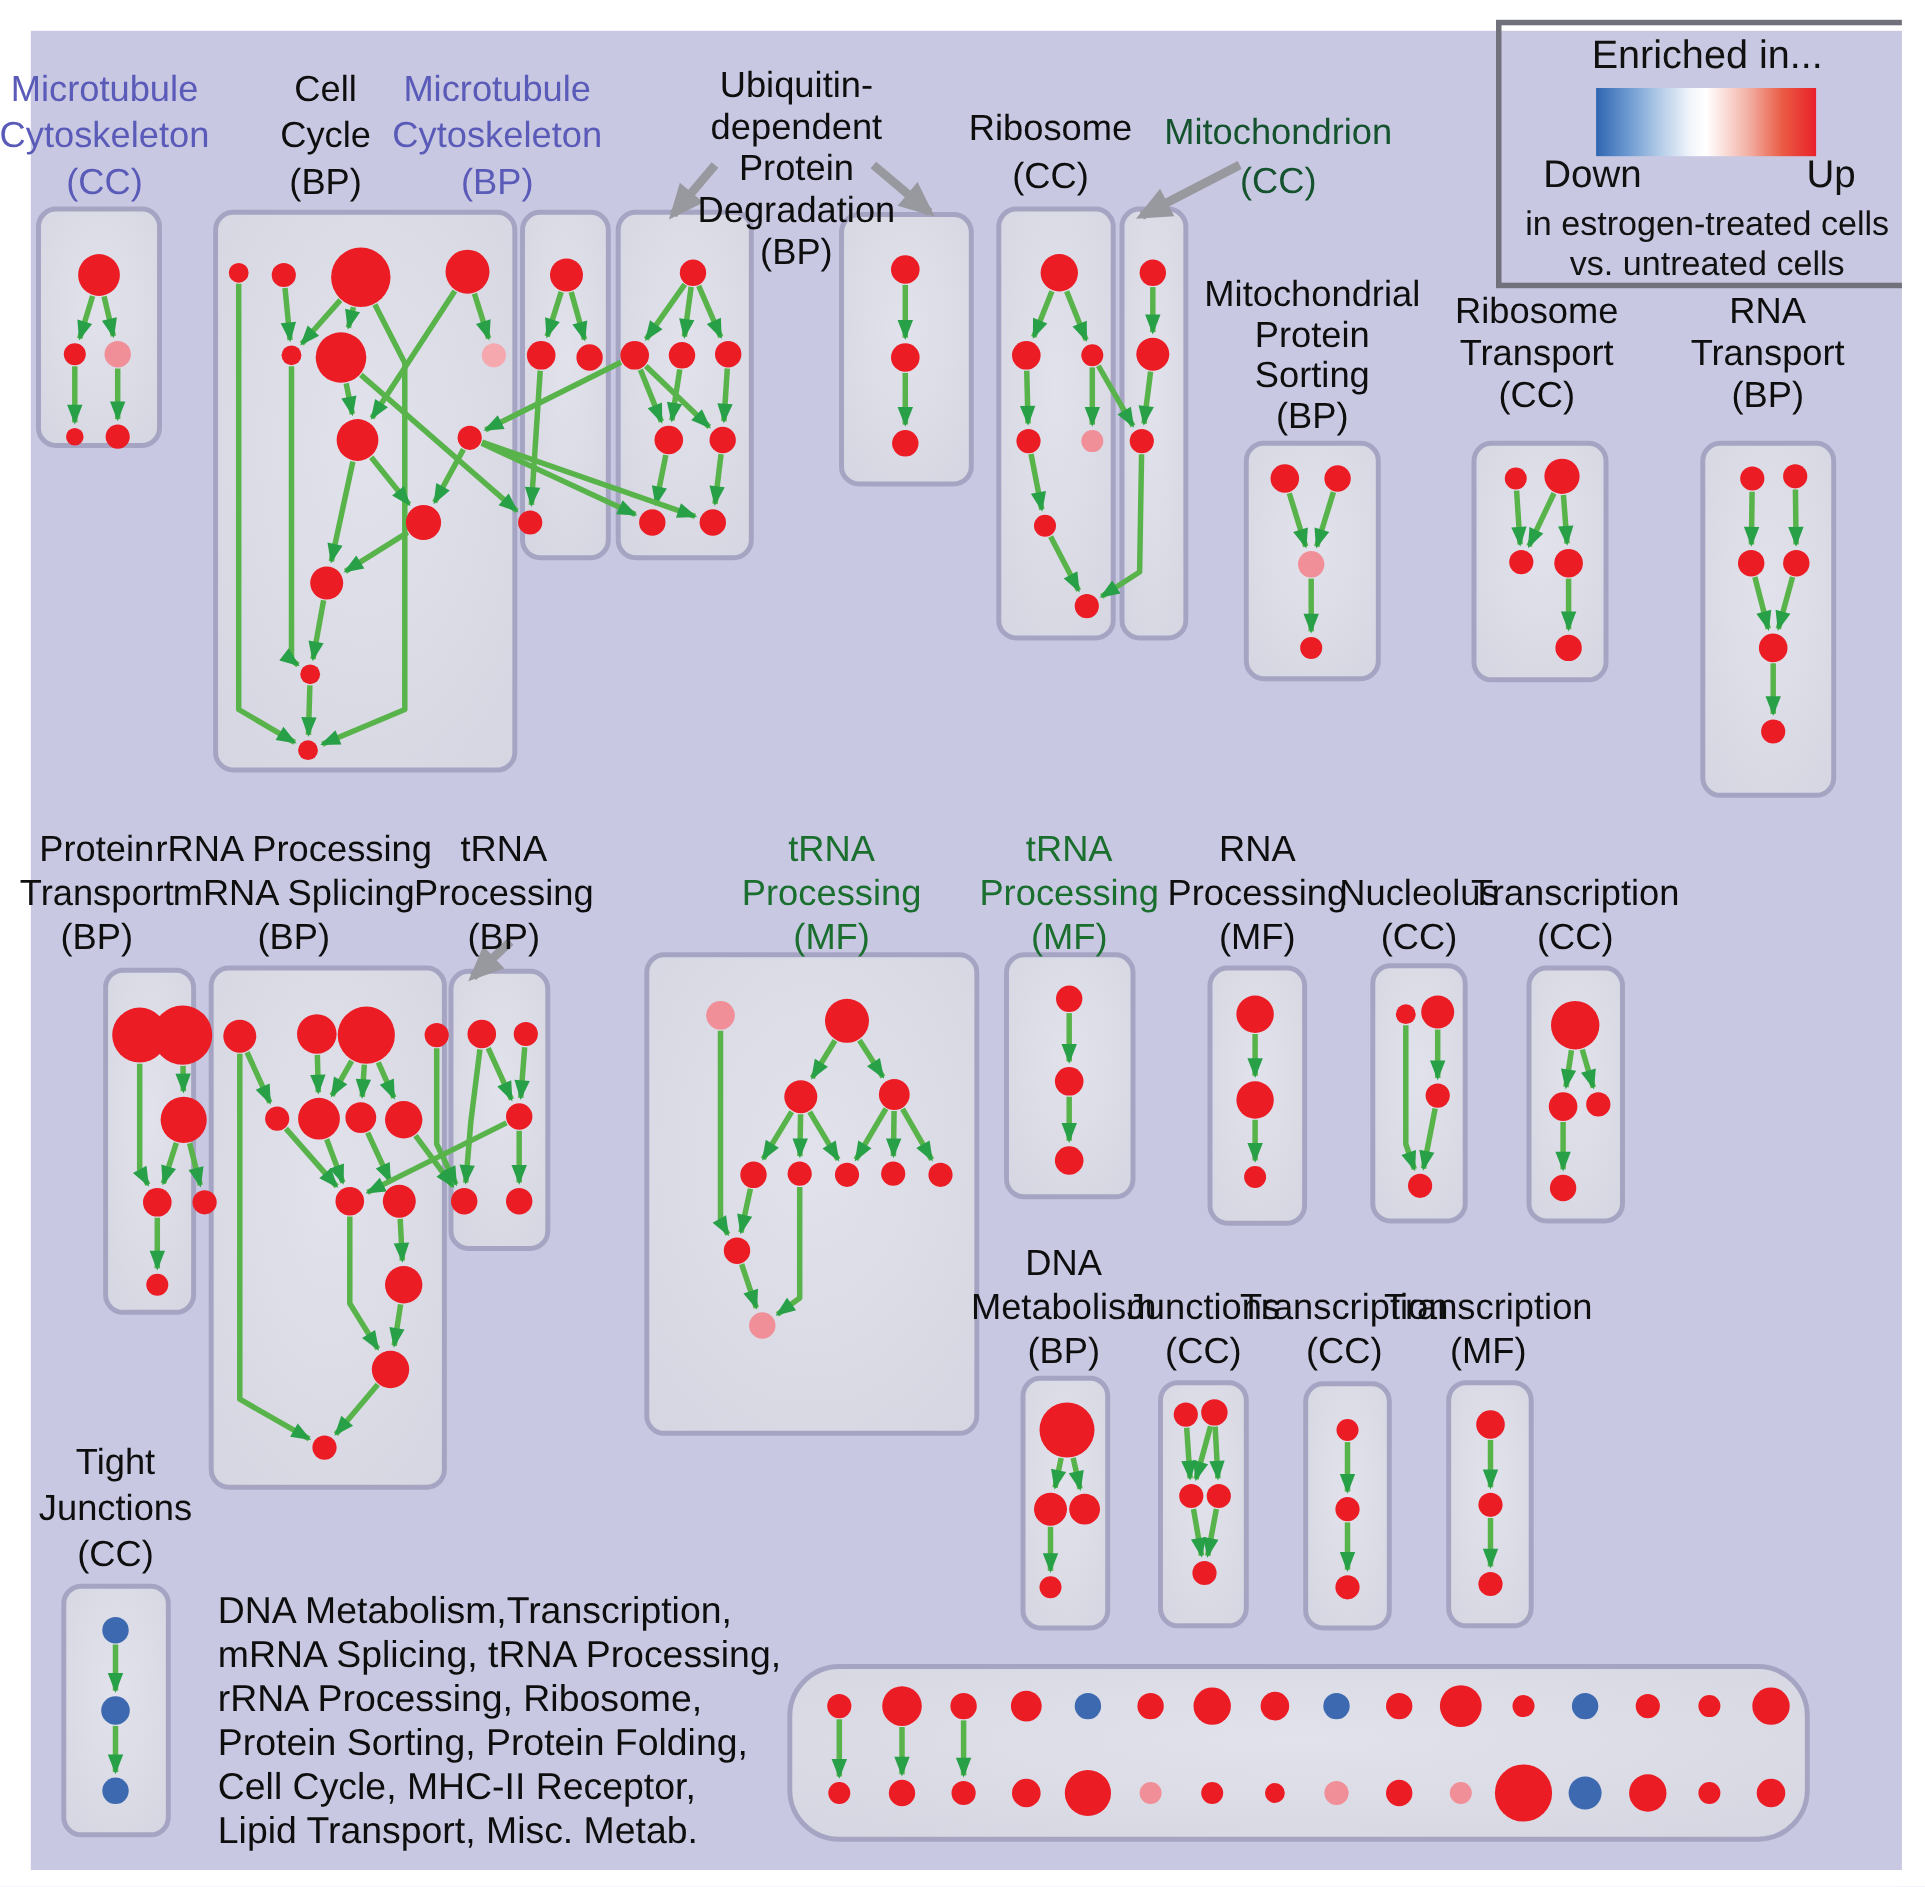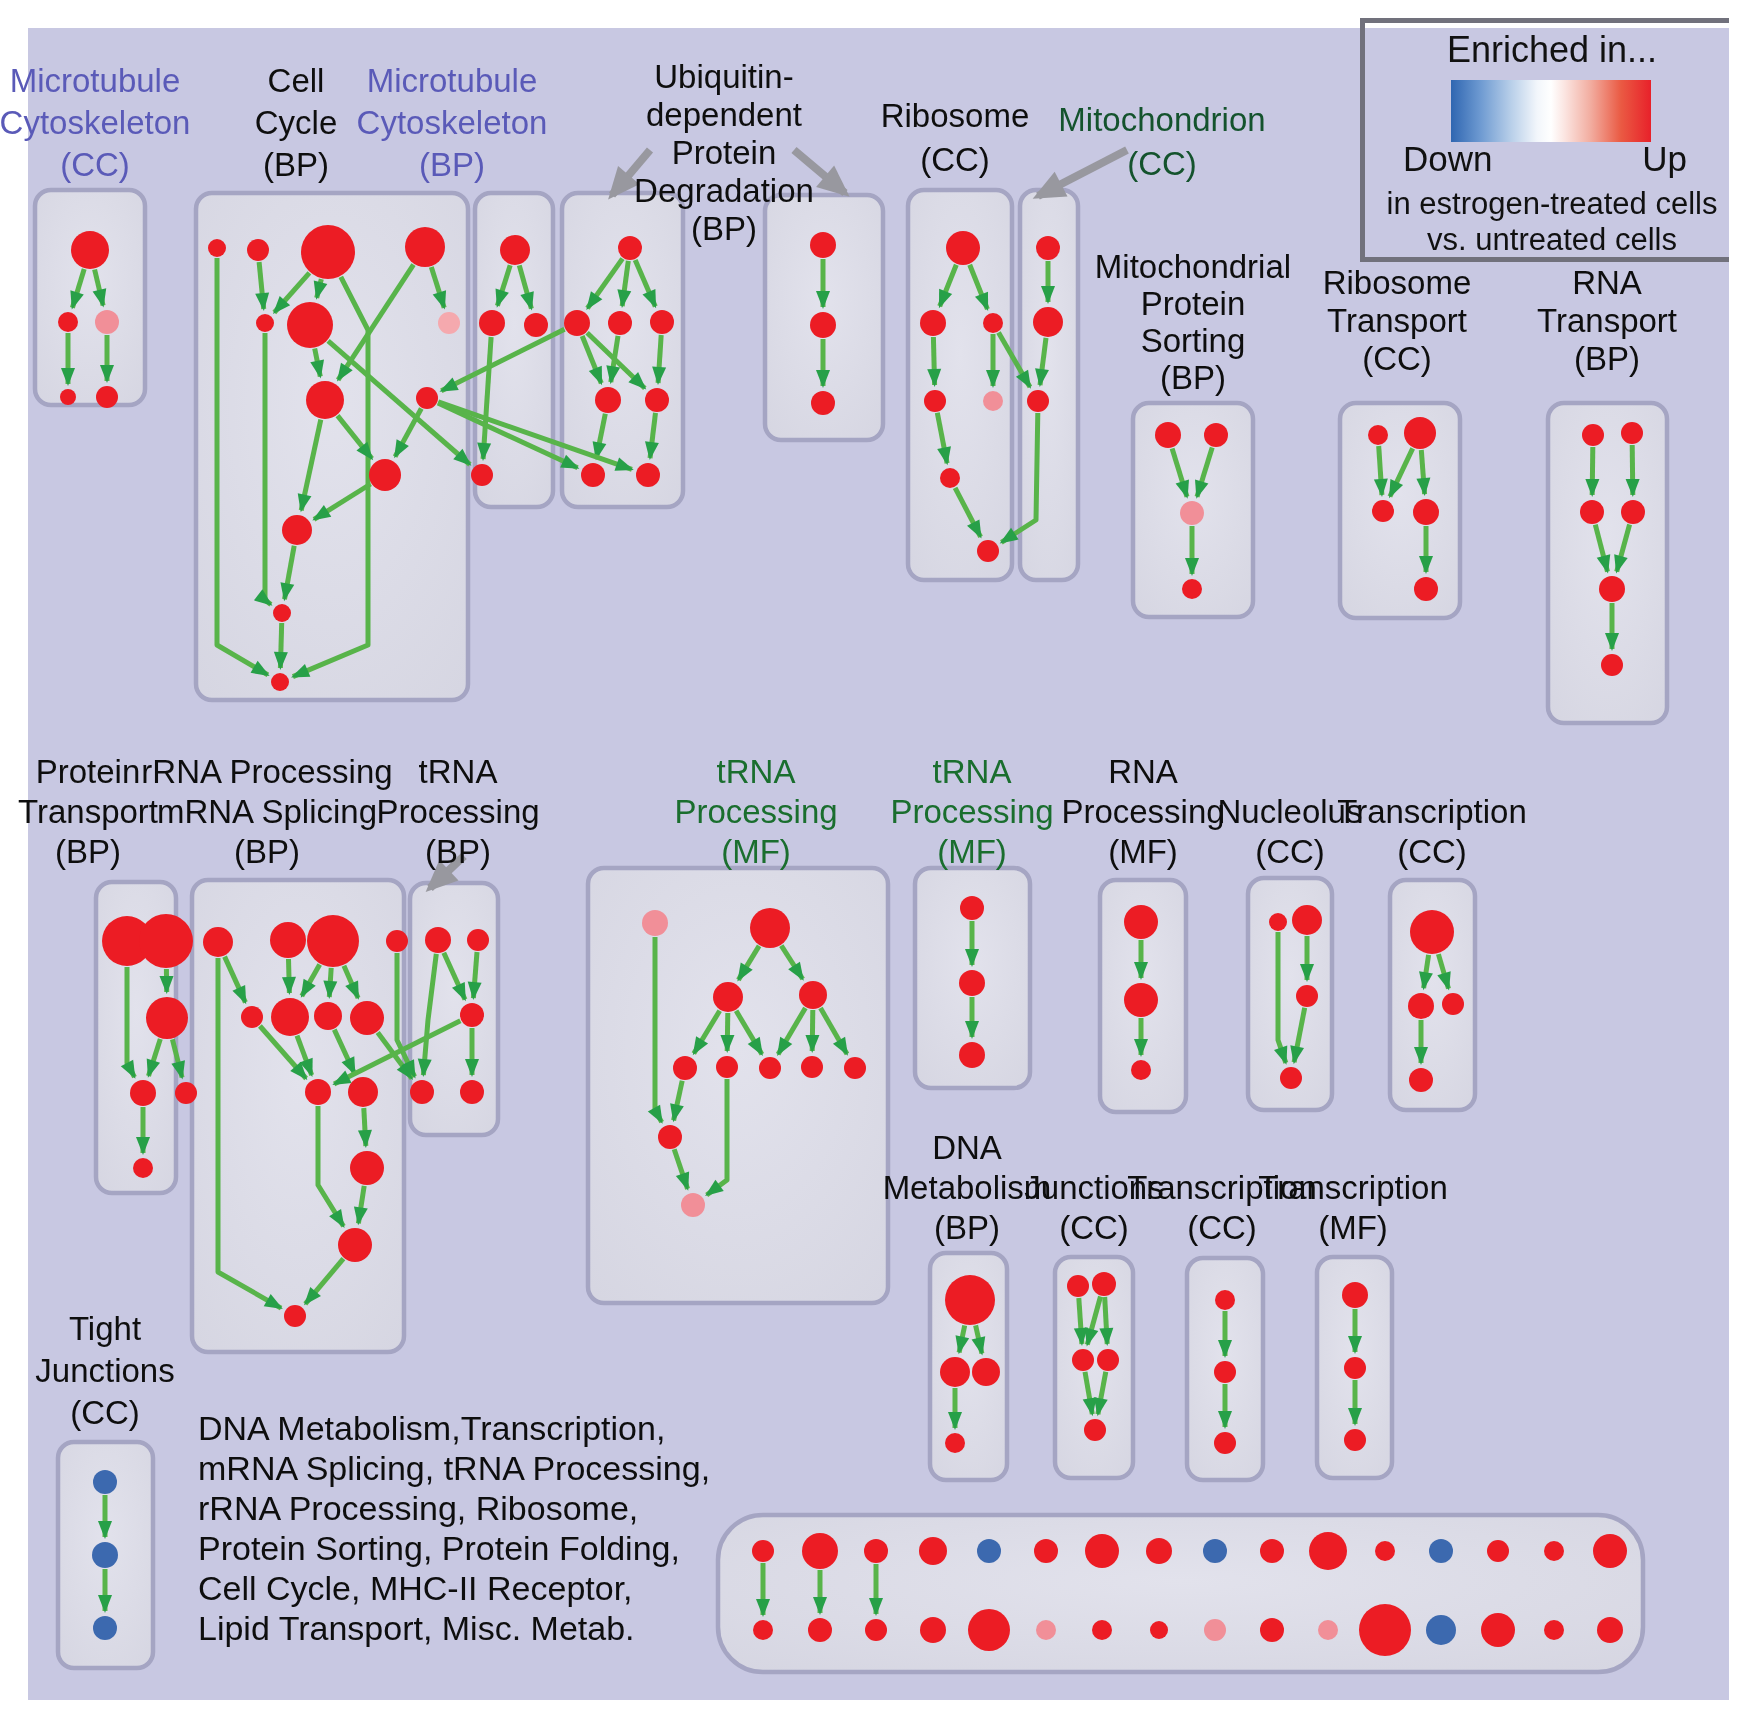--- a/index.html
+++ b/index.html
@@ -4,21 +4,21 @@
 <style>
   html,body{margin:0;padding:0;background:#ffffff;font-family:"Liberation Sans",sans-serif;}
   #figure{position:relative;width:1729px;height:1715px;background:#ffffff;overflow:hidden;}
   #diagram{position:absolute;left:0;top:0;}
   .lbl{position:absolute;transform:translateX(-50%);text-align:center;white-space:pre-line;font-weight:400;}
   #legend{position:absolute;border:5px solid #71717c;box-sizing:border-box;margin-left:44px;}
   .lg-title{position:absolute;left:0;right:0;top:6px;text-align:center;font-size:36px;color:#111;}
   .lg-bar{position:absolute;background:linear-gradient(90deg,#2f66b1 0%,#6f9bd2 15%,#b8cfe9 30%,#f2f6fb 43%,#ffffff 50%,#fbe4e0 57%,#f2ac9f 70%,#ea5a43 85%,#e8212a 100%);}
   .lg-down,.lg-up{position:absolute;font-size:35px;color:#111;}
   .lg-line{position:absolute;left:0;right:0;text-align:center;font-size:31px;color:#111;}
-  #misc{position:absolute;white-space:pre-line;font-size:34px;line-height:40px;color:#0e0e0e;text-align:left;}
+  #misc{position:absolute;white-space:pre-line;font-size:34px;line-height:40px;color:#0e0e0e;text-align:left;margin-top:36px;}
 </style>
 </head>
 <body>
 
 <div id="figure">
   <svg id="diagram" xmlns="http://www.w3.org/2000/svg" width="1750" height="1715" viewBox="0 0 1750 1715">
       <defs>
         <marker id="ah" markerWidth="20" markerHeight="16" refX="17" refY="8" orient="auto" markerUnits="userSpaceOnUse">
           <path d="M1,1 L19,8 L1,15 Z" fill="#27a048"></path>
         </marker>

